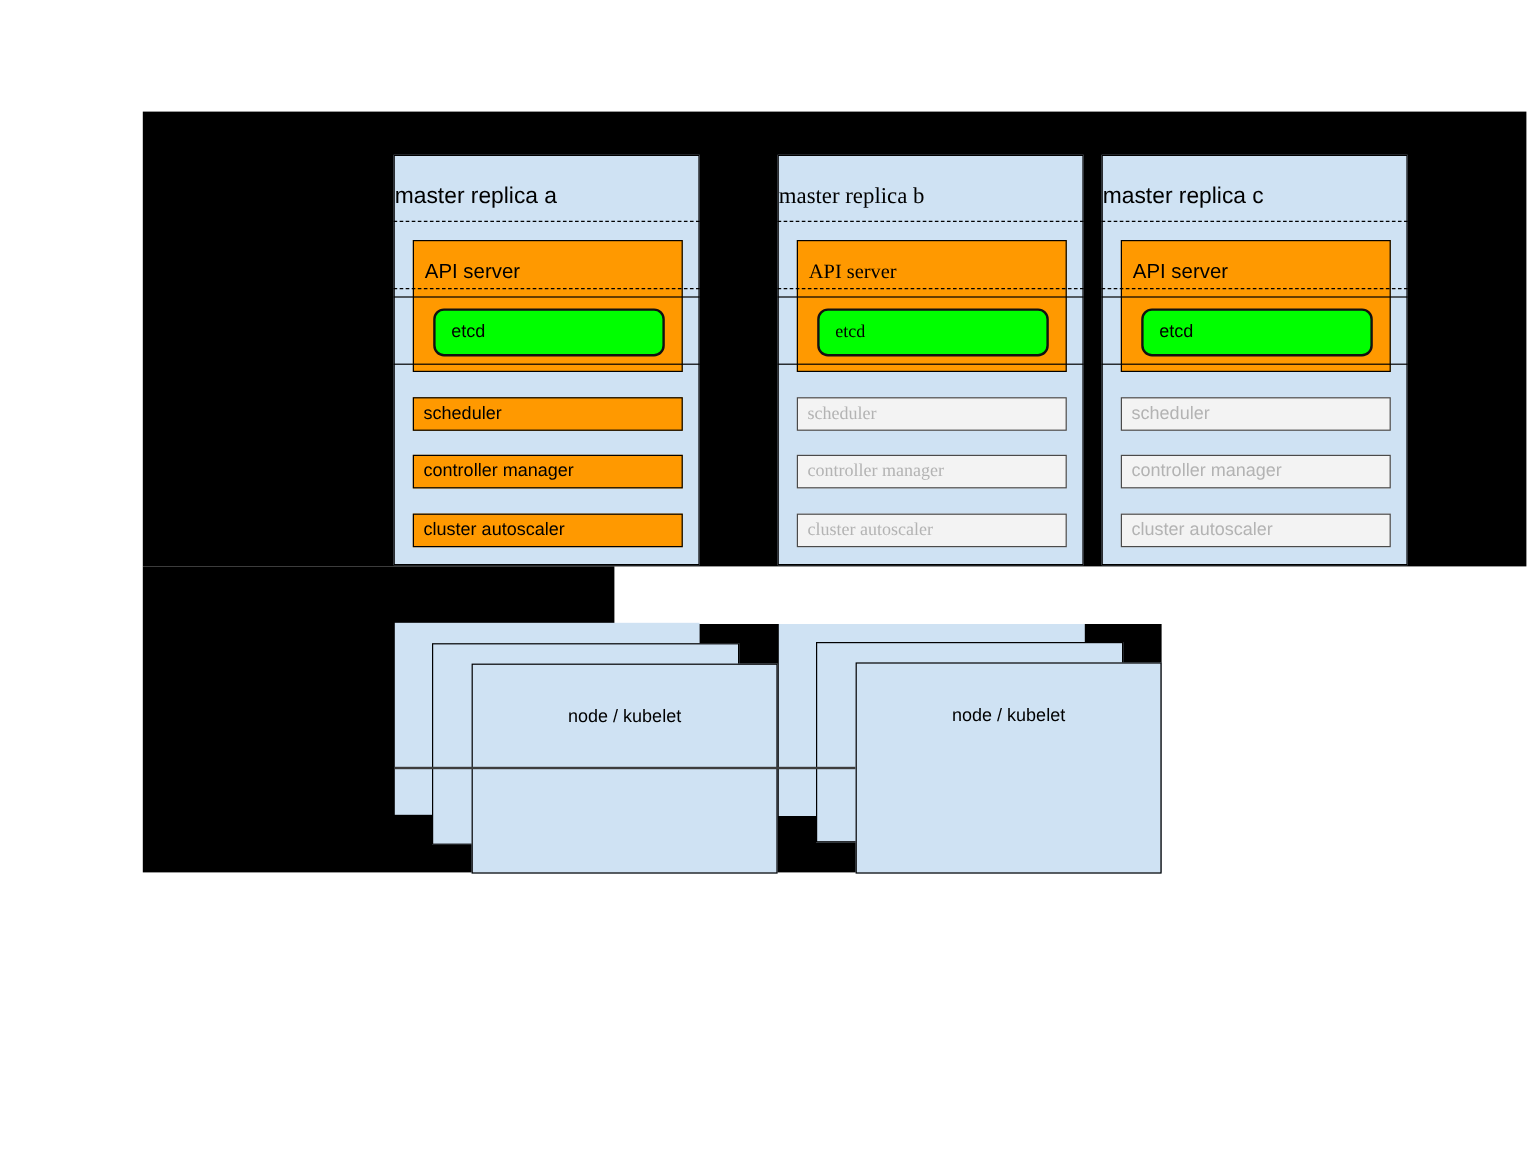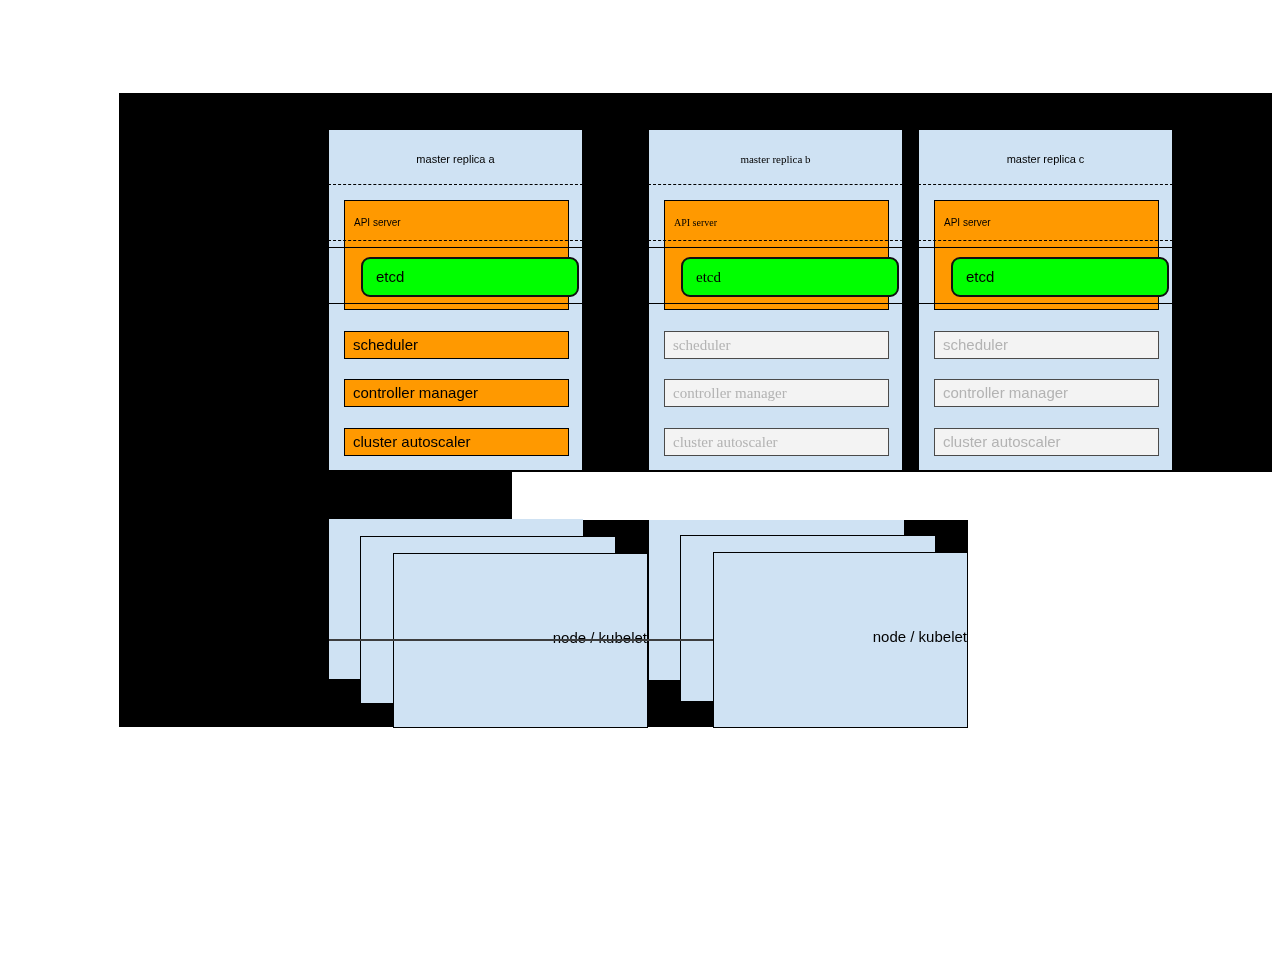--- a/index.html
+++ b/index.html
@@ -7,49 +7,49 @@
     position:relative; width:1280px; height:960px; background:#ffffff;
     font-family:"Liberation Sans", sans-serif; color:#000; overflow:hidden;
   }
   .black { position:absolute; background:#000; z-index:0; }
 
   
   .master {
     position:absolute; top:129px; width:255px; height:342px;
     background:#cfe2f3; border:1px solid #000; box-sizing:border-box; z-index:1;
   }
-  .m-title { position:absolute; top:23px; left:0; right:0; text-align:center; font-size:11px; }
+  .m-title { position:absolute; top:23px; left:0; right:0; font-size:19px; }
   .hline { position:absolute; left:-1px; right:-1px; height:0; }
   .hline.dashed { border-top:1px dashed #000; }
   .hline.solid  { border-top:1px solid  #000; }
   .api-box {
     position:absolute; left:15px; top:70px; width:225px; height:110px;
     background:#ff9900; border:1px solid #000; box-sizing:border-box;
   }
-  .api-label { position:absolute; top:16px; left:9px; font-size:10px; }
+  .api-label { position:absolute; top:16px; left:9px; font-size:17px; }
   .etcd-box {
-    position:absolute; left:32px; top:127px; width:218px; height:40px;
+    position:absolute; left:32px; top:127px; width:193px; height:40px;
     background:#00ff00; border:2px solid #111; border-radius:9px;
     box-sizing:border-box; font-size:15px; line-height:36px; padding-left:13px;
     z-index:3;
   }
   .comp {
     position:absolute; left:15px; width:225px; height:28px; box-sizing:border-box;
     font-size:15px; line-height:26px; padding-left:8px; white-space:nowrap; overflow:hidden;
   }
   .comp[data-state="active"]   { background:#ff9900; border:1px solid #000; color:#000; }
   .comp[data-state="inactive"] { background:#f3f3f3; border:1px solid #4a4a4a; color:#b3b3b3; }
   .z2 { z-index:2; }
 
   
   .nback  { position:absolute; background:#cfe2f3; }
   .nmid, .nfront {
     position:absolute; background:#cfe2f3; border:1px solid #000; box-sizing:border-box;
   }
-  .nlabel { display:block; text-align:right; margin-top:75px; font-size:15px; }
+  .nlabel { display:block; text-align:center; margin-top:35px; font-size:15px; }
   .connector { position:absolute; left:329px; top:639px; width:384px; height:2px; background:#3d3d3d; }
 </style>
 </head>
 <body>
 
 <div class="canvas">
 
   <div class="black" style="left:119px; top:93px;  width:1153px; height:379px;"></div>
   <div class="black" style="left:119px; top:472px; width:393px;  height:255px;"></div>
   <div class="black" style="left:512px; top:520px; width:456px;  height:207px;"></div>

